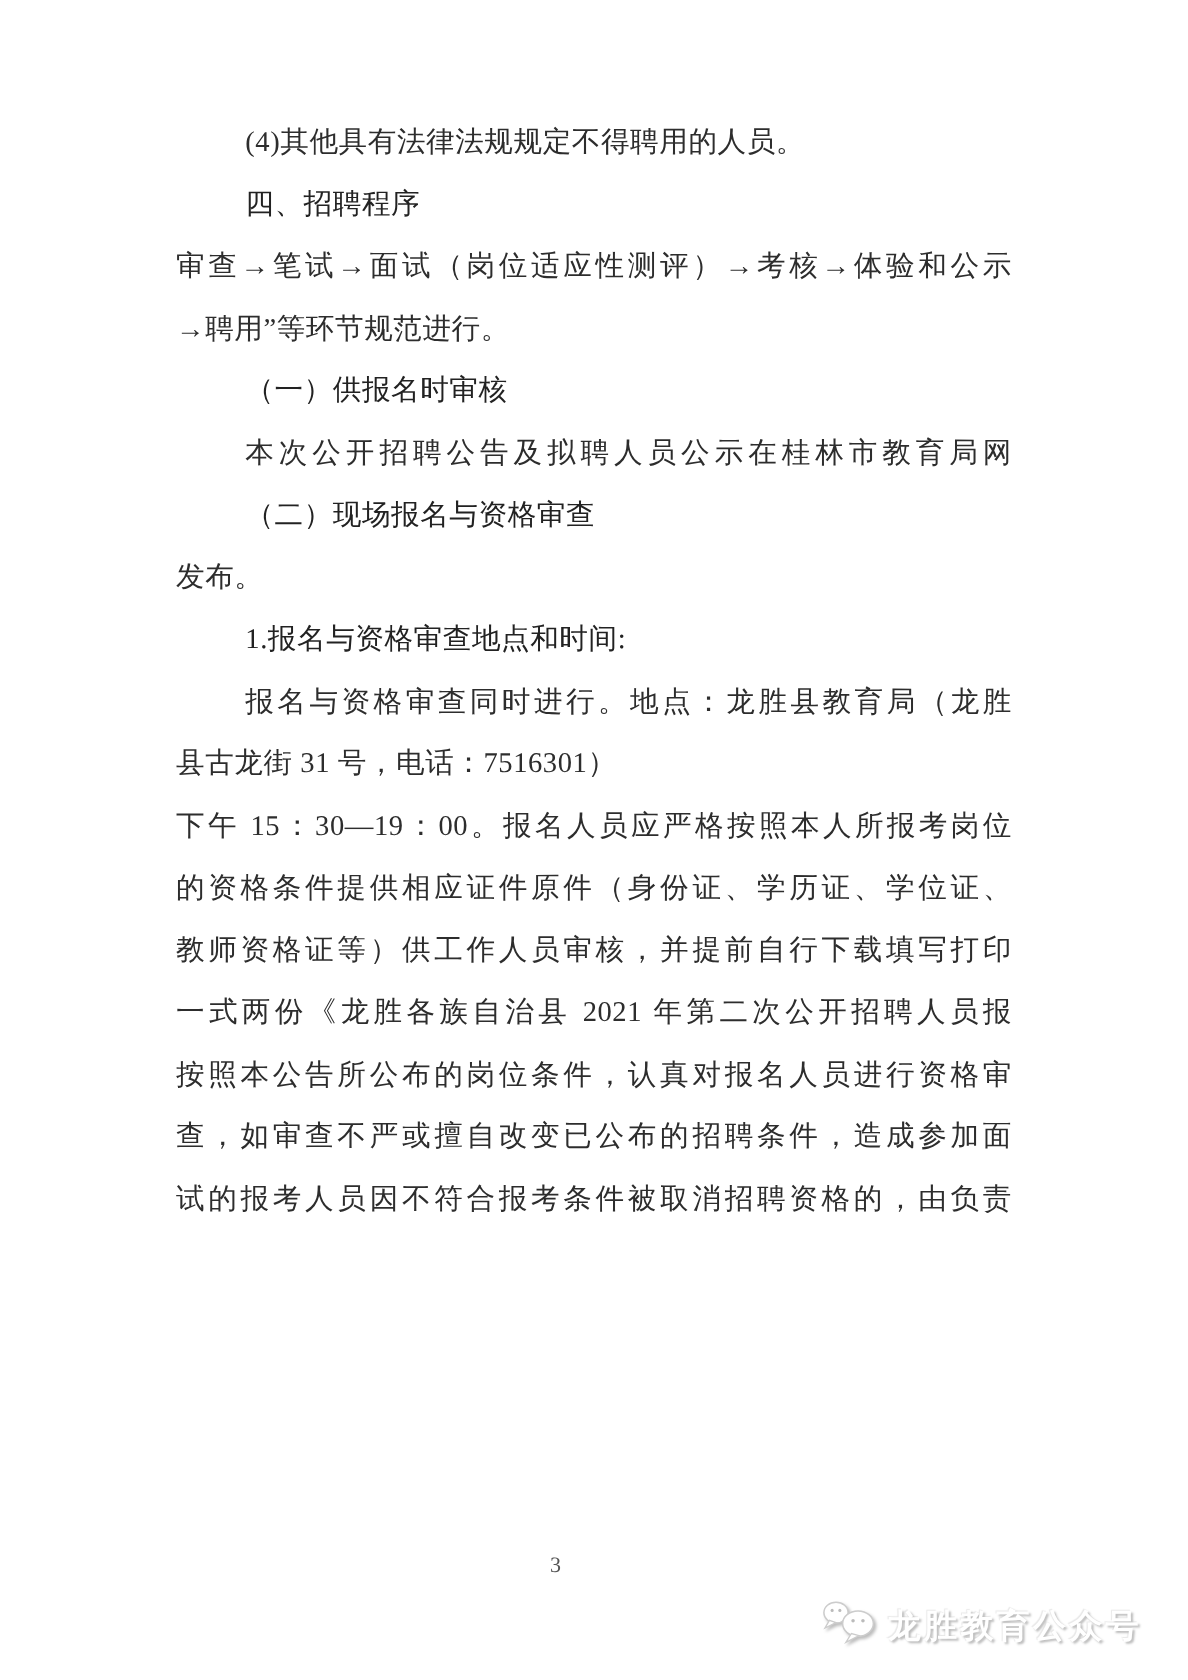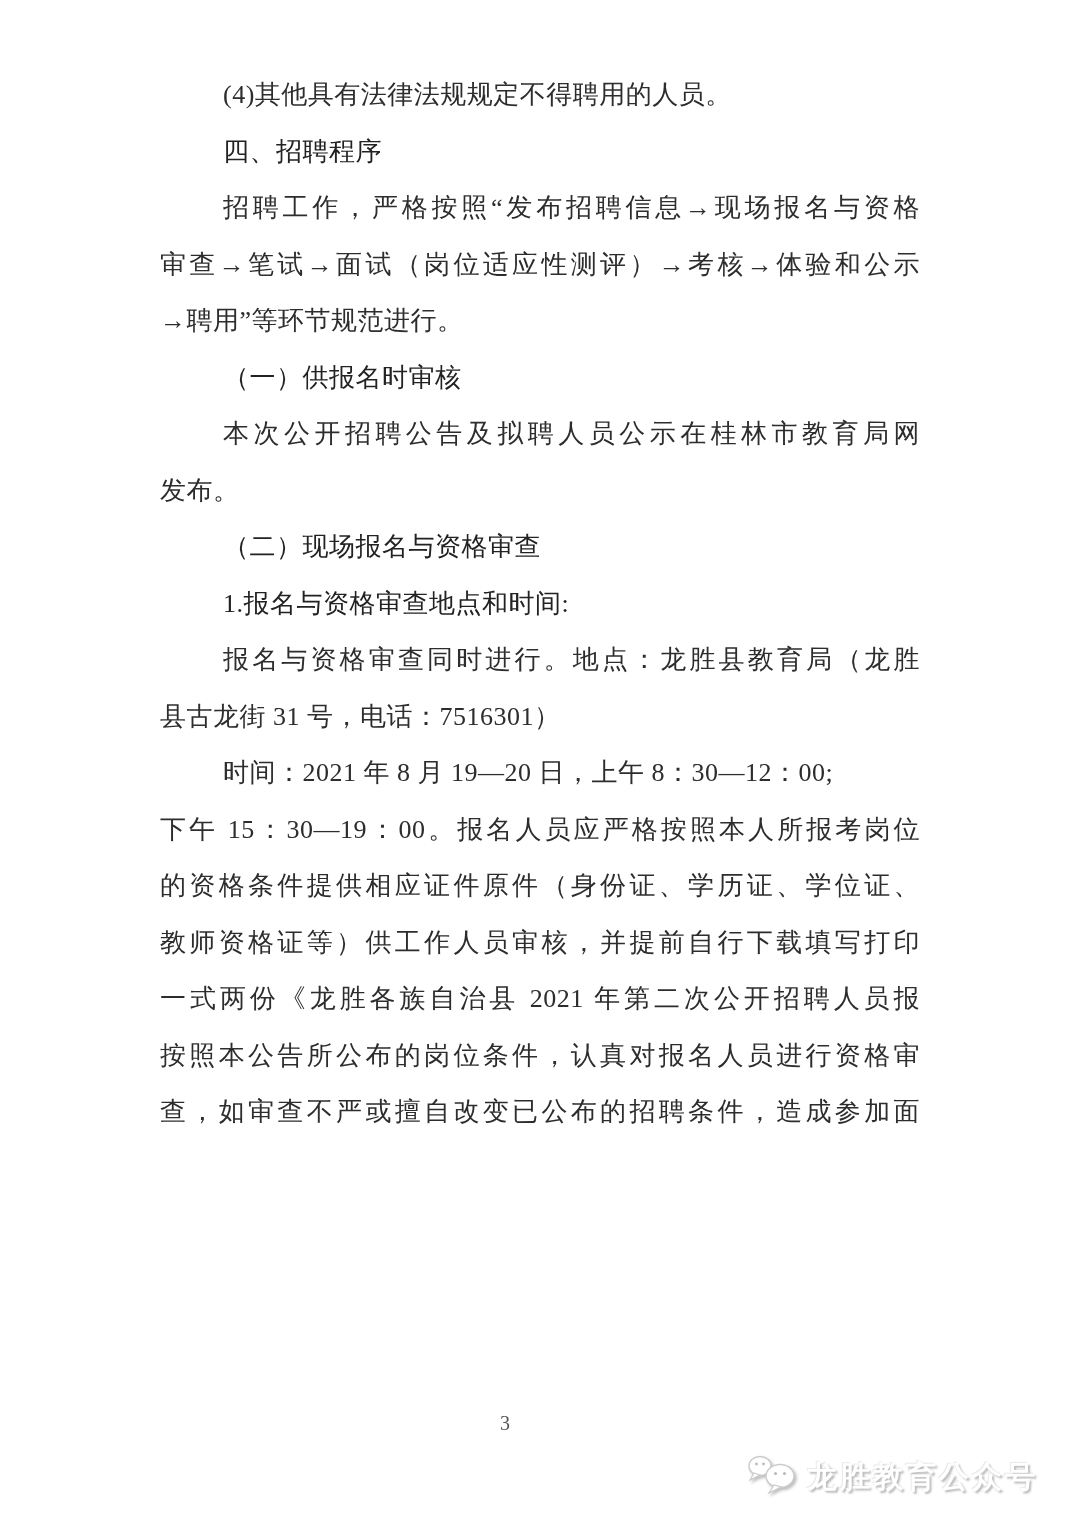--- a/index.html
+++ b/index.html
@@ -13,21 +13,21 @@
     height: 1527px;
     background: var(--page-bg, #ffffff);
     overflow: hidden;
     font-family: "Liberation Serif", "DejaVu Serif", serif;
   }
   #doc-body {
     position: absolute;
     left: 160px;
     top: 0;
     width: 760px;
-    padding-top: 67px;
+    padding-top: 101px;
     color: var(--text-color, #2d2d2d);
     font-size: 26px;
   }
   .line {
     line-height: 56.5px;
     white-space: normal;
     letter-spacing: 0.5px;
   }
   .line.indent {
     padding-left: 63px;
@@ -70,37 +70,36 @@
   }
 </style>
 </head>
 <body>
 
 <div id="page" style="--page-bg: #ffffff; --text-color: #2d2d2d; --heading-color: #222222; --pagenum-color: #555555; --wm-shadow: #bdbdbd;">
 
   <div id="doc-body">
       <div class="line indent">(4)其他具有法律法规规定不得聘用的人员。</div>
       <div class="line indent bold">四、招聘程序</div>
-      <div class="line indent justify">招聘工作，严格按照“发布招聘信息→现场报名与资格</div>
       <div class="line justify">审查→笔试→面试（岗位适应性测评）→考核→体验和公示</div>
       <div class="line">→聘用”等环节规范进行。</div>
       <div class="line indent bold">（一）供报名时审核</div>
       <div class="line indent justify">本次公开招聘公告及拟聘人员公示在桂林市教育局网</div>
+      <div class="line indent bold">（二）现场报名与资格审查</div>
       <div class="line">发布。</div>
-      <div class="line indent bold">（二）现场报名与资格审查</div>
       <div class="line indent bold">1.报名与资格审查地点和时间:</div>
       <div class="line indent justify">报名与资格审查同时进行。地点：龙胜县教育局（龙胜</div>
       <div class="line">县古龙街 31 号，电话：7516301）</div>
-      <div class="line indent">时间：2021 年 8 月 19—20 日，上午 8：30—12：00;</div>
       <div class="line justify">下午 15：30—19：00。报名人员应严格按照本人所报考岗位</div>
       <div class="line justify">的资格条件提供相应证件原件（身份证、学历证、学位证、</div>
       <div class="line justify">教师资格证等）供工作人员审核，并提前自行下载填写打印</div>
       <div class="line justify">一式两份《龙胜各族自治县 2021 年第二次公开招聘人员报</div>
       <div class="line justify">按照本公告所公布的岗位条件，认真对报名人员进行资格审</div>
       <div class="line justify">查，如审查不严或擅自改变已公布的招聘条件，造成参加面</div>
+      <div class="line justify">试的报考人员因不符合报考条件被取消招聘资格的，由负责</div>
     </div>
 
   <div id="page-number">3</div>
 
   <div id="watermark">
     <span>
       <svg width="52" height="44" viewBox="0 0 52 44">
 
         <ellipse cx="13" cy="14" rx="11" ry="9.5" fill="#ffffff" stroke="#cccccc" stroke-width="1.4"></ellipse>
         <path d="M7 21 L3 28 L13 23 Z" fill="#ffffff" stroke="#cccccc" stroke-width="1.2"></path>

